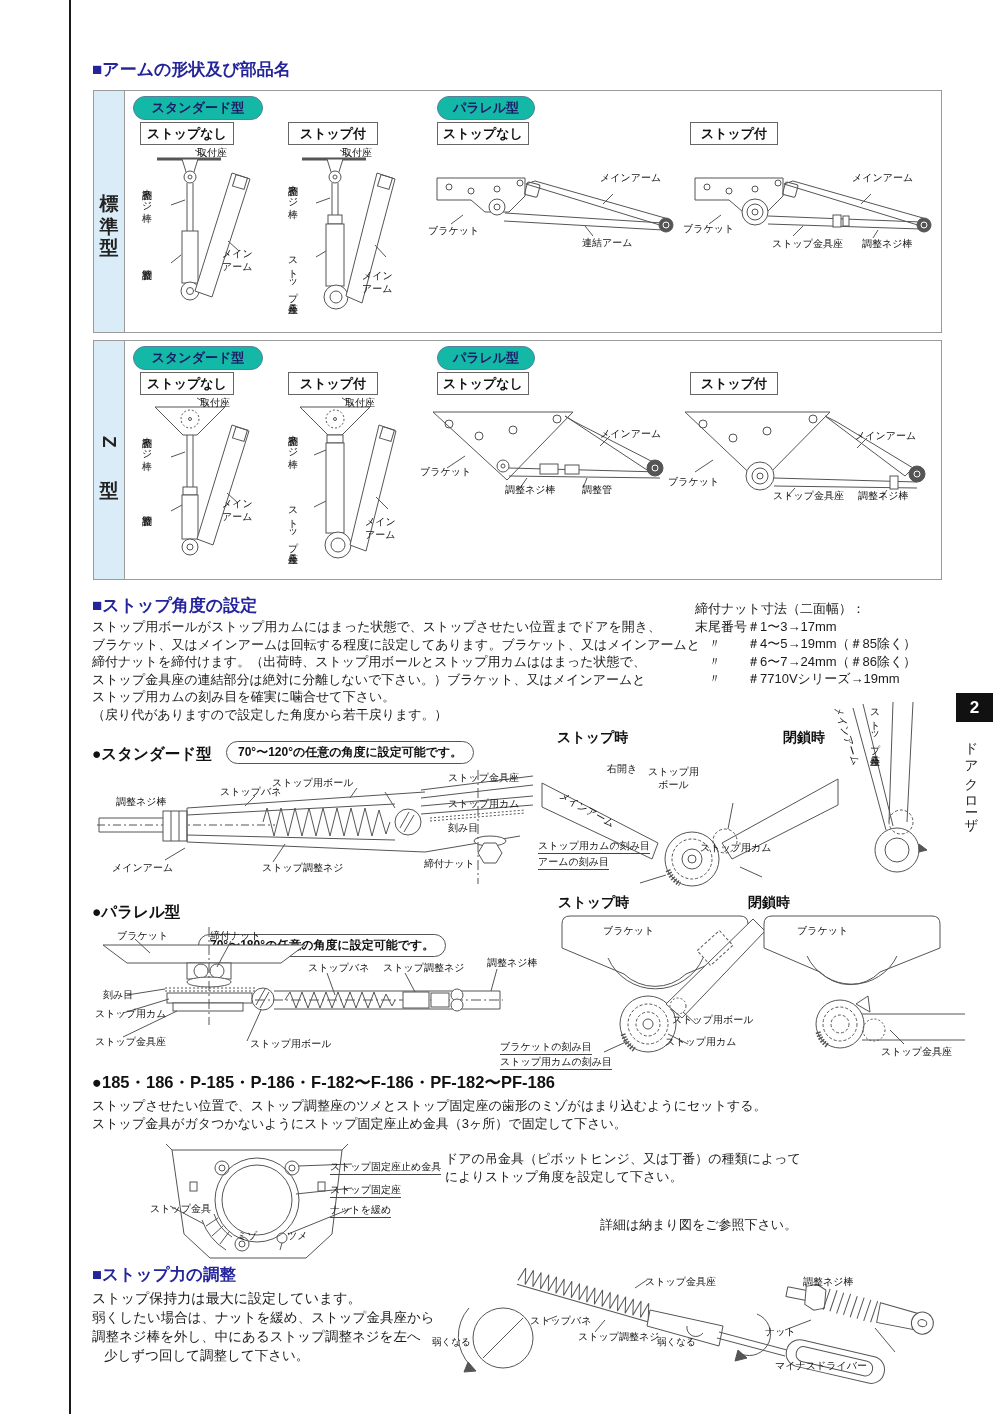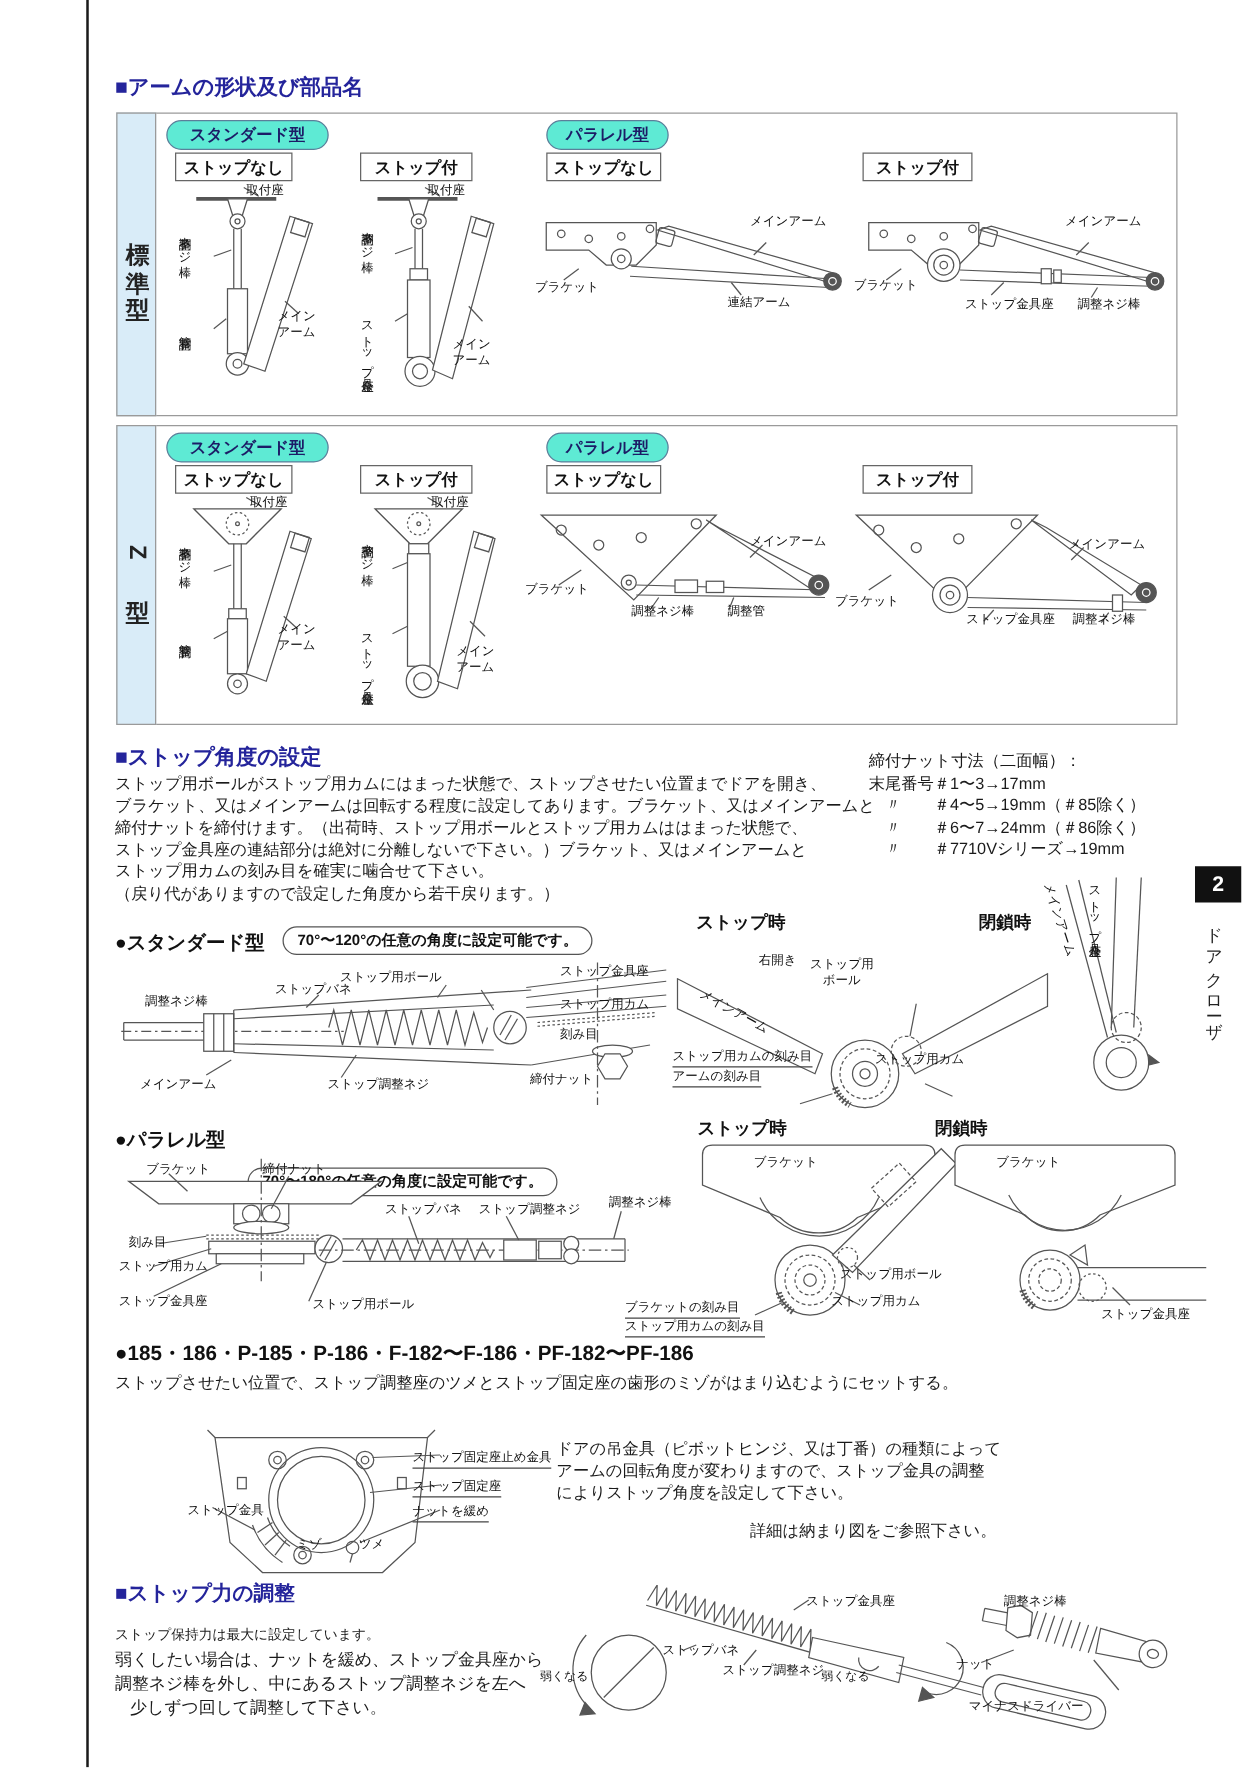--- a/index.html
+++ b/index.html
@@ -3,21 +3,21 @@
 <meta charset="utf-8">
 <style>
   html,body{margin:0;padding:0;background:#fff;}
   .page{position:relative;width:1000px;height:1414px;background:#fff;overflow:hidden;
         font-family:"Liberation Sans","DejaVu Sans",sans-serif;color:#111;}
   .vrule{position:absolute;left:69px;top:0;width:2px;height:1414px;background:#1a1a1a;}
   .sec{position:absolute;font-weight:bold;color:#24249b;font-size:17px;white-space:nowrap;}
   .tbl{position:absolute;border:1px solid #9a9a9a;background:#fff;}
   .rowlabel{position:absolute;background:#d9ecf8;border:1px solid #9a9a9a;display:flex;flex-direction:column;
             align-items:center;justify-content:center;gap:20px;font-size:19px;font-weight:600;color:#222;}
-  .oval{position:absolute;border:1.5px solid #5b7f9a;background:#5eead4;color:#1c1c66;font-weight:bold;
+  .oval{position:absolute;border:1.5px solid #5b7f9a;background:#14b8a6;color:#1c1c66;font-weight:bold;
         font-size:13px;border-radius:14px;display:flex;align-items:center;justify-content:center;white-space:nowrap;}
   .box{position:absolute;border:1.5px solid #666;background:#fff;font-weight:bold;font-size:13px;color:#111;
        display:flex;align-items:center;justify-content:center;white-space:nowrap;}
   .lbl{position:absolute;font-size:10px;line-height:1.25;white-space:pre-line;color:#111;}
   .v{writing-mode:vertical-rl;}
   .rot{transform-origin:left top;}
   .h2{position:absolute;font-weight:bold;font-size:15.5px;color:#111;white-space:nowrap;}
   .h2big{position:absolute;font-weight:bold;font-size:16.5px;color:#111;white-space:nowrap;}
   .pill{position:absolute;border:1.5px solid #555;border-radius:13px;font-size:12px;font-weight:bold;
         padding:2px 11px;white-space:nowrap;background:#fff;color:#111;}
@@ -433,20 +433,21 @@
     <line x1="110" y1="102" x2="213" y2="102"></line>
       <line x1="110" y1="128" x2="213" y2="128"></line>
     <line x1="138" y1="118" x2="152" y2="132"></line>
   </svg>
   <span class="lbl" style="left:797px;top:925px;">ブラケット</span>
   <span class="lbl" style="left:881px;top:1046px;">ストップ金具座</span>
 
   <div class="h2big" style="left:92px;top:1072px;">●185・186・P-185・P-186・F-182〜F-186・PF-182〜PF-186</div>
   <div class="txt" style="left:92px;top:1097px;">
     <div>ストップさせたい位置で、ストップ調整座のツメとストップ固定座の歯形のミゾがはまり込むようにセットする。</div>
+    <div>ストップ金具がガタつかないようにストップ固定座止め金具（3ヶ所）で固定して下さい。</div>
   </div>
 
   <svg class="art" style="left:160px;top:1142px;" width="195" height="125" viewBox="0 0 195 125">
     <path d="M12 8 H182 L172 92 L146 116 H50 L24 92 Z" style="fill:#fff"></path>
     <line x1="12" y1="8" x2="6" y2="2"></line>
       <line x1="182" y1="8" x2="188" y2="2"></line>
     <circle cx="97" cy="58" r="42" style="fill:#fff"></circle>
       <circle cx="97" cy="58" r="35"></circle>
     <circle cx="62" cy="26" r="7"></circle>
       <circle cx="62" cy="26" r="3"></circle>
@@ -470,30 +471,29 @@
   </svg>
   <span class="lbl ul" style="left:330px;top:1161px;">ストップ固定座止め金具</span>
   <span class="lbl ul" style="left:330px;top:1184px;">ストップ固定座</span>
   <span class="lbl ul" style="left:330px;top:1204px;">ナットを緩め</span>
   <span class="lbl" style="left:150px;top:1203px;">ストップ金具</span>
   <span class="lbl" style="left:237px;top:1230px;">ミゾ</span>
   <span class="lbl" style="left:287px;top:1230px;">ツメ</span>
 
   <div class="txt" style="left:445px;top:1150px;">
     <div>ドアの吊金具（ピボットヒンジ、又は丁番）の種類によって</div>
-    <div>アームの回転角度が変わりますので、ストップ金具の調整</div>
     <div>によりストップ角度を設定して下さい。</div>
   </div>
   <div class="txt" style="left:600px;top:1216px;">
     <div>詳細は納まり図をご参照下さい。</div>
   </div>
 
   <div class="sec" style="left:92px;top:1264px;font-size:16.5px;">■ストップ力の調整</div>
   <div class="txt" style="left:92px;top:1289px;">
-    <div style="font-size:11px;line-height:19px;margin-top:10px;">ストップ保持力は最大に設定しています。</div>
+    <div style="font-size:14px;line-height:19px;">ストップ保持力は最大に設定しています。</div>
     <div style="font-size:13.5px;line-height:19px;">弱くしたい場合は、ナットを緩め、ストップ金具座から</div>
     <div style="font-size:13.5px;line-height:19px;">調整ネジ棒を外し、中にあるストップ調整ネジを左へ</div>
     <div style="font-size:13.5px;line-height:19px;margin-left:12px;">少しずつ回して調整して下さい。</div>
   </div>
 
   <svg class="art" style="left:455px;top:1268px;" width="490" height="140" viewBox="0 0 490 140">
     <circle cx="48" cy="70" r="30" style="fill:#fff"></circle>
     <line x1="28" y1="90" x2="68" y2="50"></line>
     <path d="M14 40 A42 42 0 0 0 16 98"></path>
     <polygon points="13,94 21,103 9,104" style="fill:#555"></polygon>

